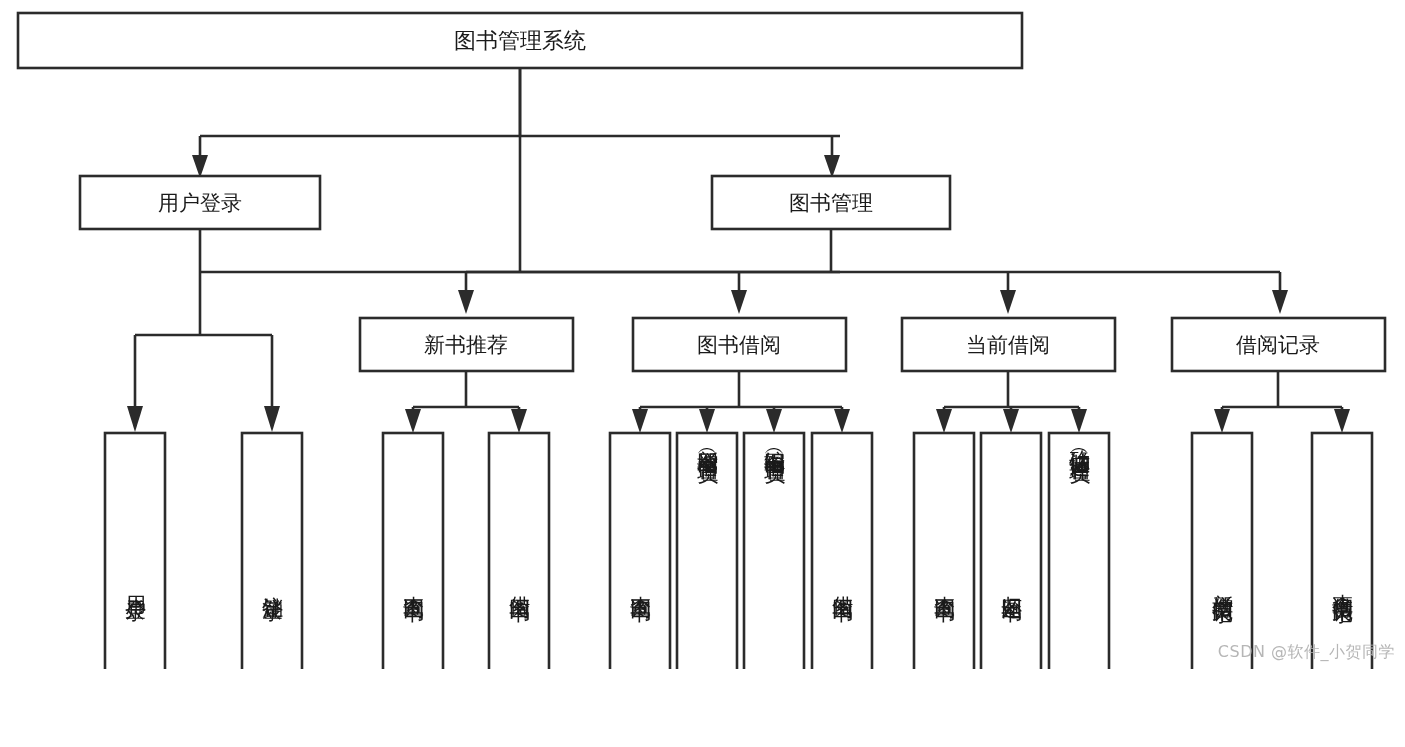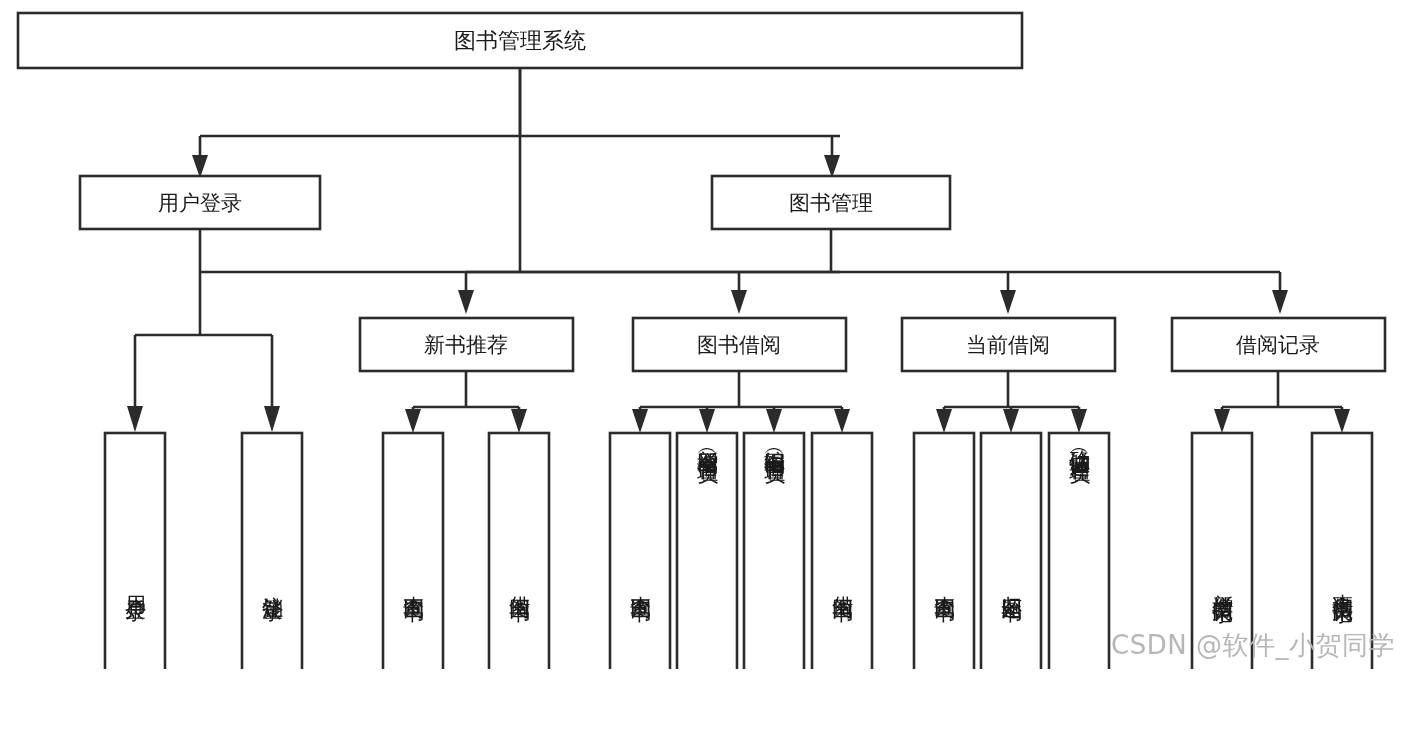--- a/index.html
+++ b/index.html
@@ -71,21 +71,21 @@
     line-height: 1.12;
     color: #1a1a1a;
     letter-spacing: 2px;
     white-space: nowrap;
   }
   .watermark {
     position: absolute;
     right: 10px;
     bottom: 6px;
     font-family: "DejaVu Sans", "Liberation Sans", sans-serif;
-    font-size: 26px;
+    font-size: 16px;
     color: #b6b6b6;
     white-space: nowrap;
     letter-spacing: 0.5px;
     margin-top: 40px;
   }
 </style>
 </head>
 <body>
 
 <div id="canvas">

